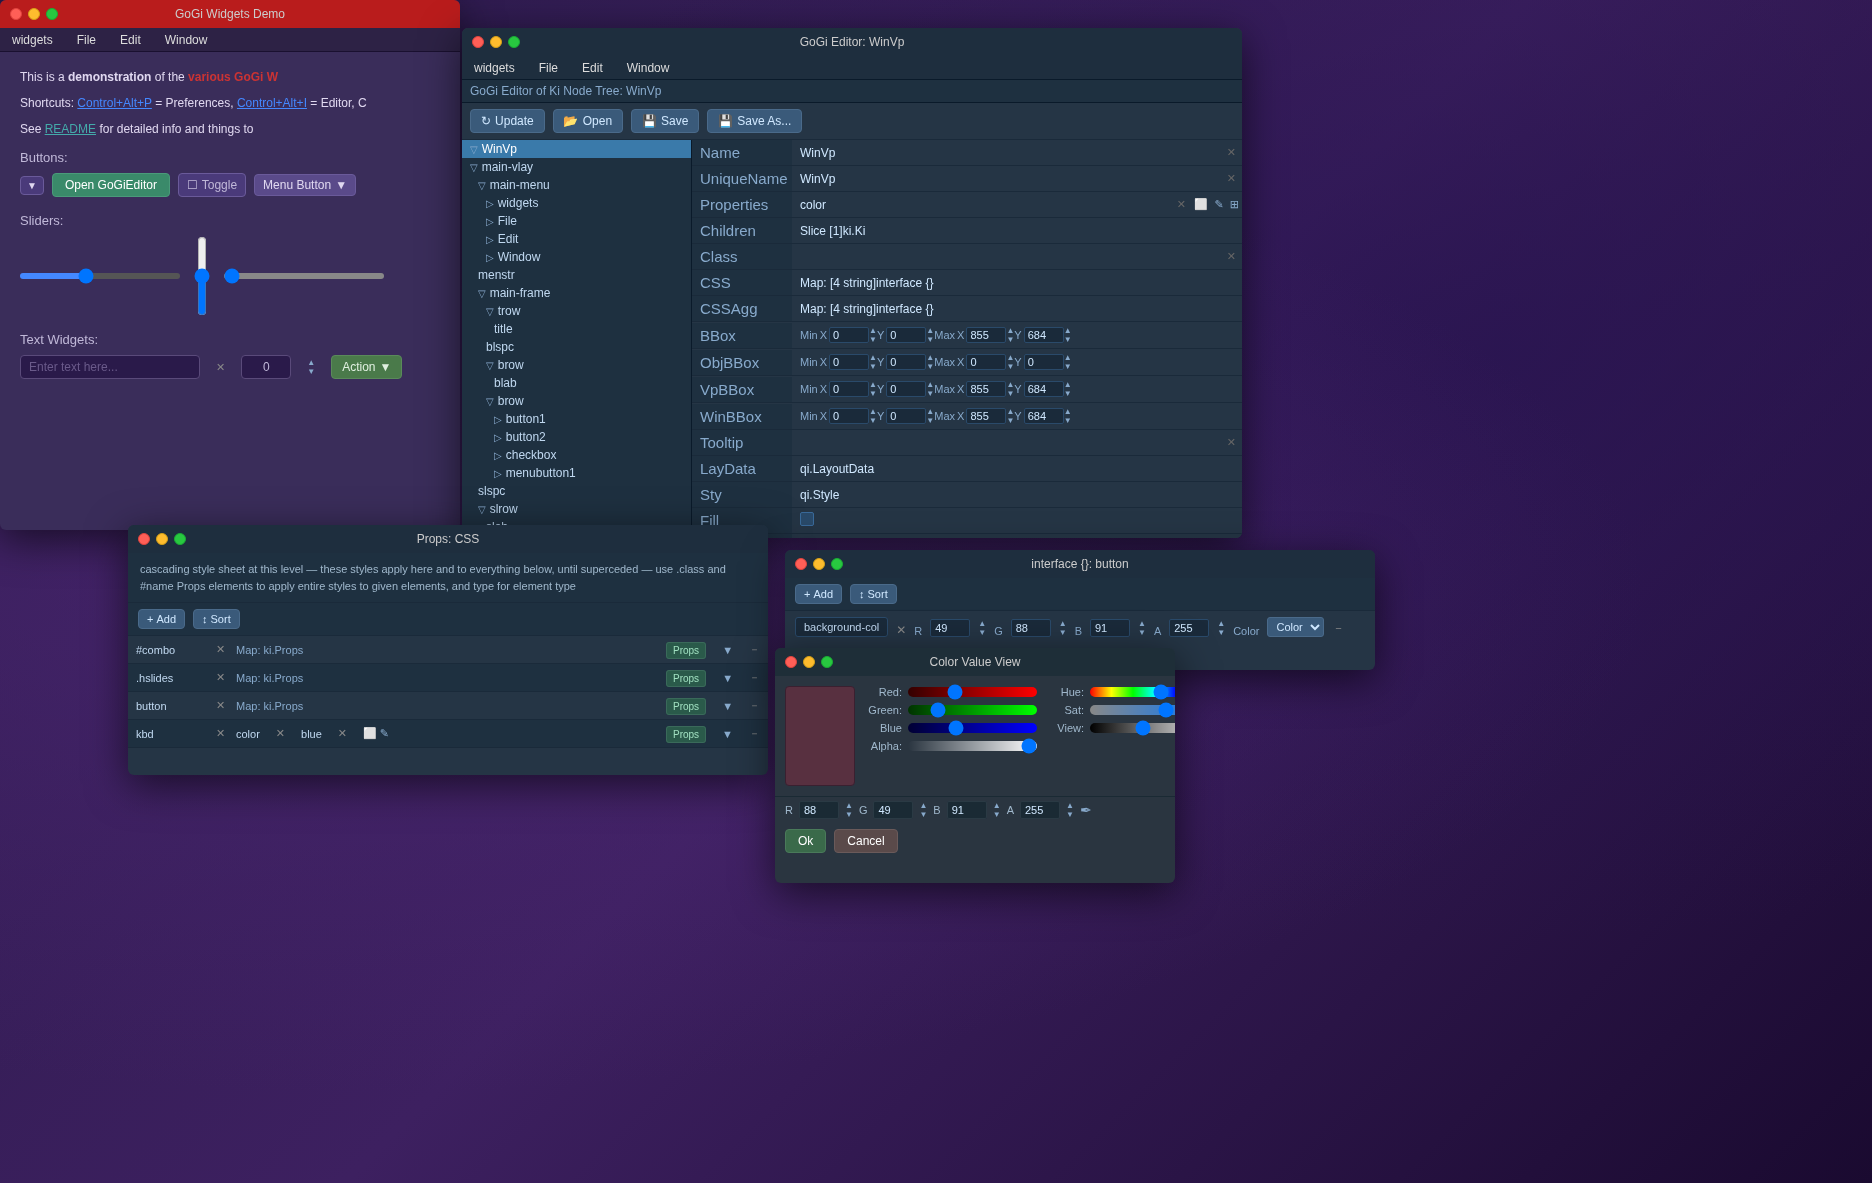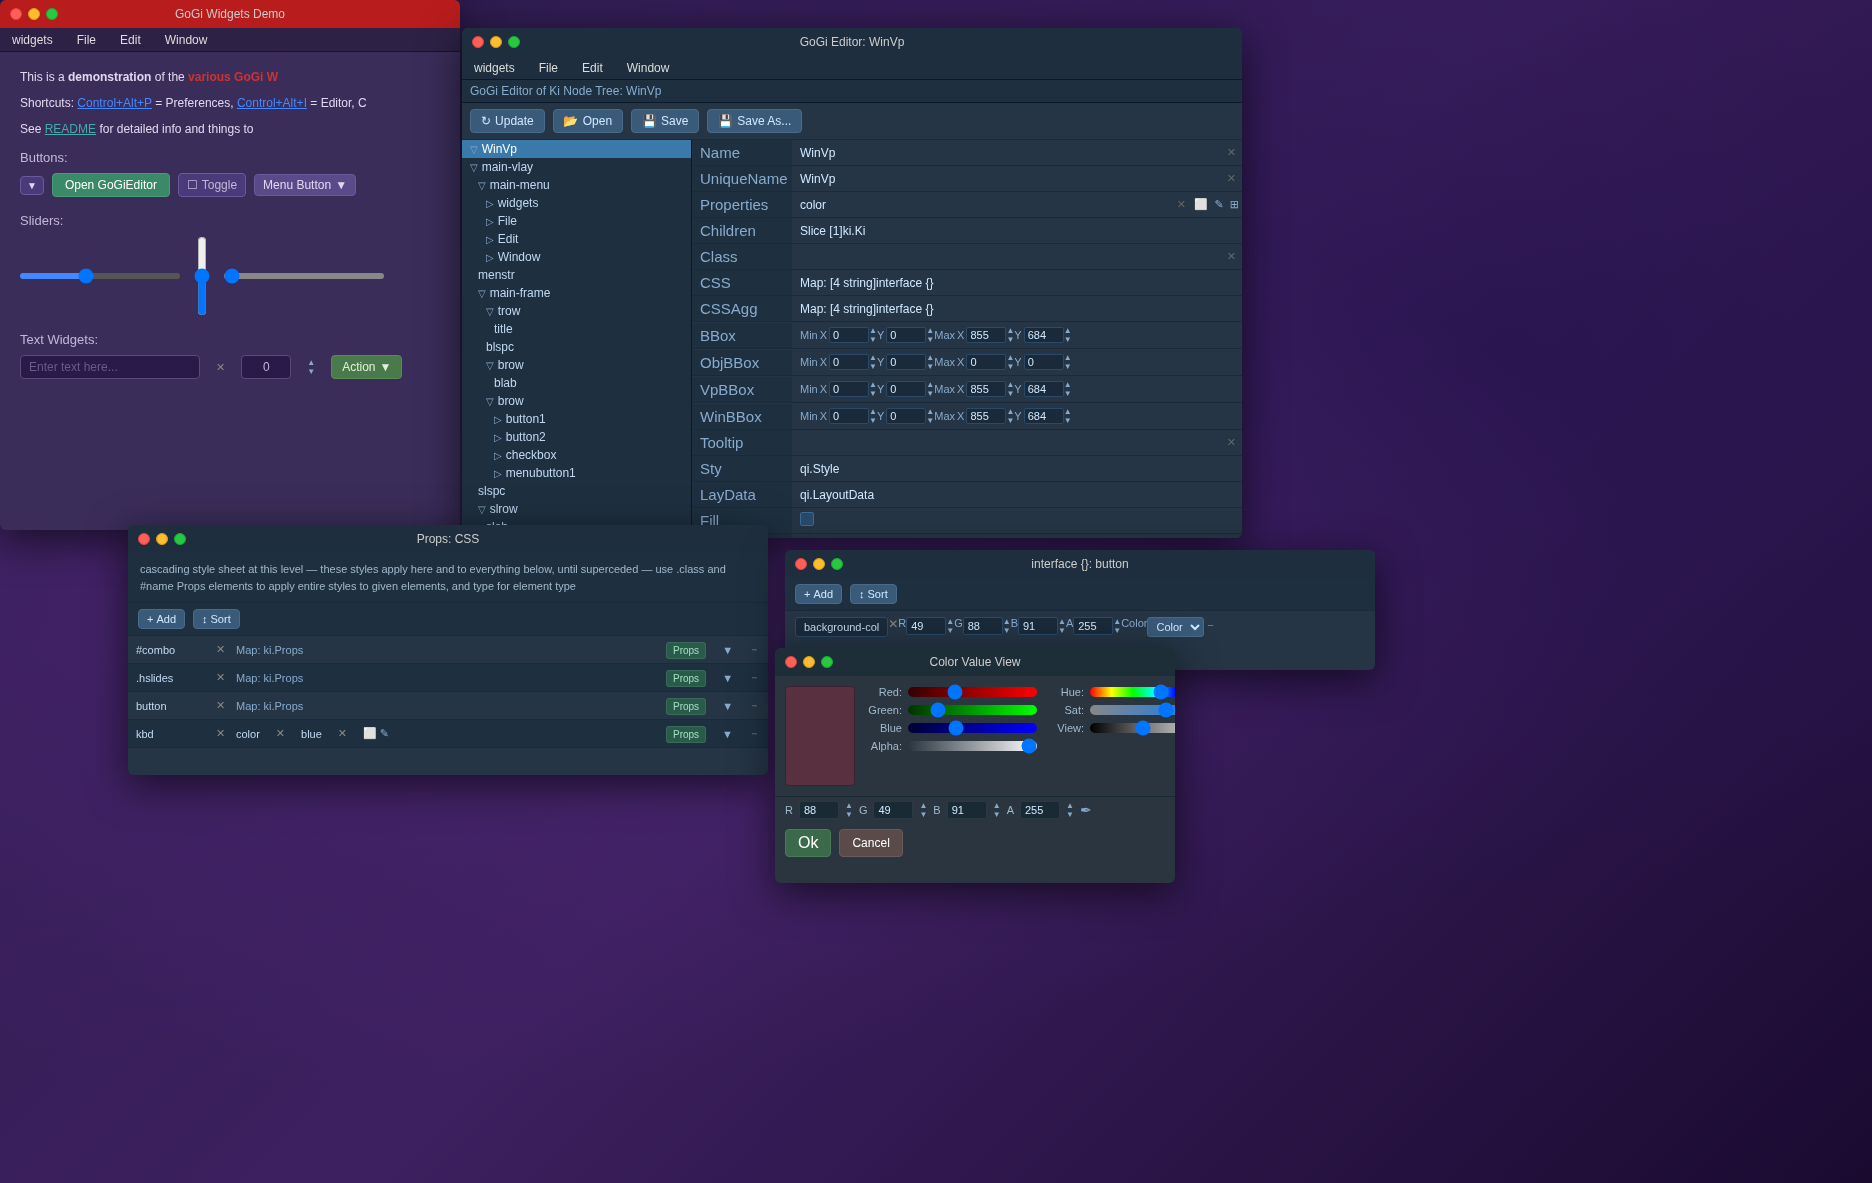--- a/index.html
+++ b/index.html
@@ -478,22 +478,22 @@
       align-items: center;
       gap: 8px;
       padding: 6px 10px;
       background: #1e3040;
       border-bottom: 1px solid #1a2a3a;
     }
 
     .iface-content {
       padding: 6px 10px;
       display: flex;
-      align-items: flex-start;
-      gap: 0;
+      align-items: flex-end;
+      gap: 8px;
       flex-wrap: wrap;
     }
 
     .iface-key {
       background: #1a2a3a;
       border: 1px solid #2a4a6a;
       color: #c0d8f0;
       padding: 3px 8px;
       border-radius: 3px;
       font-size: 11px;
@@ -603,21 +603,21 @@
       padding: 6px 10px;
     }
 
     .btn-ok {
       background: #3a6a4a;
       border: 1px solid #4a7a5a;
       color: white;
       padding: 4px 12px;
       border-radius: 4px;
       cursor: pointer;
-      font-size: 16px;
+      font-size: 12px;
     }
 
     .btn-cancel {
       background: #5a4a4a;
       border: 1px solid #6a5a5a;
       color: white;
       padding: 4px 12px;
       border-radius: 4px;
       cursor: pointer;
       font-size: 12px;
@@ -1079,27 +1079,27 @@
         </div>
       </div>
 
       <div class="prop-row">
         <div class="prop-label">Tooltip</div>
         <div class="prop-value"></div>
         <span class="prop-clear">✕</span>
       </div>
 
       <div class="prop-row">
+        <div class="prop-label">LayData</div>
+        <div class="prop-value">qi.LayoutData</div>
+      </div>
+
+      <div class="prop-row">
         <div class="prop-label">Sty</div>
         <div class="prop-value">qi.Style</div>
-      </div>
-
-      <div class="prop-row">
-        <div class="prop-label">LayData</div>
-        <div class="prop-value">qi.LayoutData</div>
       </div>
 
       <div class="prop-row">
         <div class="prop-label">Fill</div>
         <div class="prop-value">
           <span class="fill-checkbox"></span>
         </div>
       </div>
 
       <div class="prop-row">

